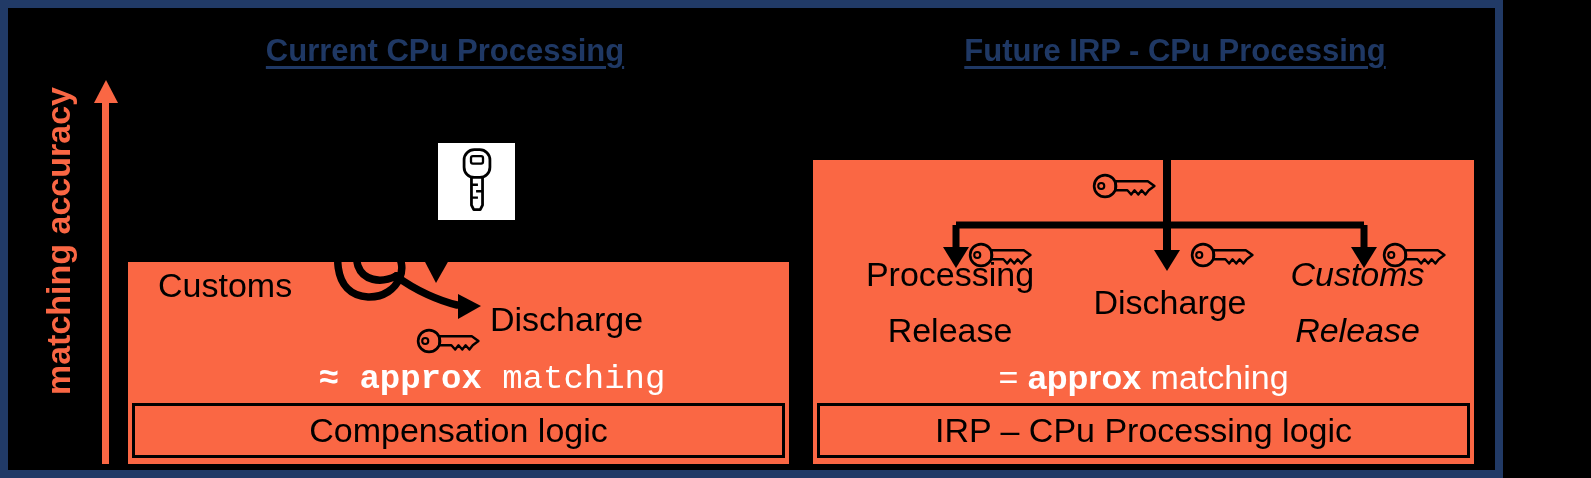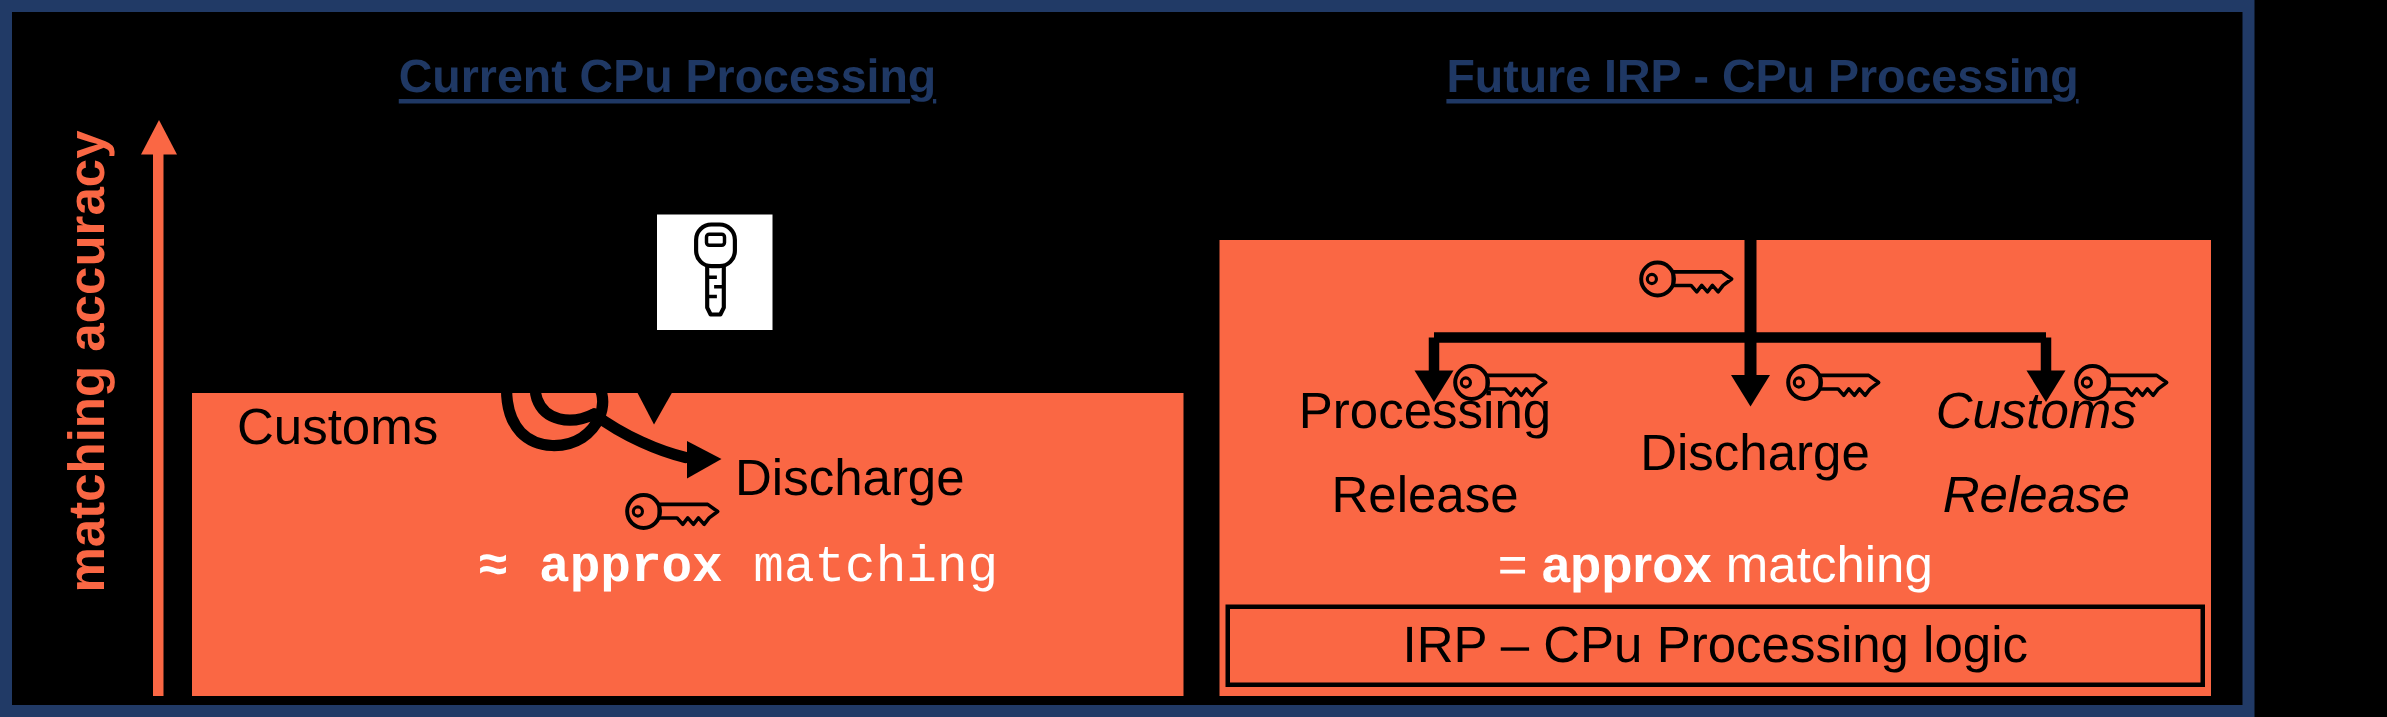--- a/index.html
+++ b/index.html
@@ -103,20 +103,21 @@
     <circle cx="9" cy="20" r="3.2" fill="none" stroke="#000" stroke-width="2.2"></circle>
     <path d="M24 15 H58 L65 20 L59 24.5 L55.5 29 L51.5 24.5 L48 29 L44 24.5 L40.5 29 L36.5 24.5 H24 Z" fill="none" stroke="#000" stroke-width="2.5" stroke-linejoin="round"></path>
   </svg>
 
   <div class="match-line match-left">
     <span class="b">≈</span>
     <span class="b">approx</span>
     <span>matching</span>
   </div>
 
+  <div class="logic-box logic-left">Compensation logic</div>
 
   <div class="obox box-right"></div>
 
   <svg class="abs" style="left:813px; top:148px;" width="661" height="145" viewBox="0 0 661 145">
     <path d="M354 0 V104" fill="none" stroke="#000" stroke-width="8"></path>
     <path d="M143 77 H551" fill="none" stroke="#000" stroke-width="7"></path>
     <path d="M143 77 V100" fill="none" stroke="#000" stroke-width="7"></path>
     <path d="M551 77 V100" fill="none" stroke="#000" stroke-width="7"></path>
     <polygon points="130,99 156,99 143,120" fill="#000"></polygon>
     <polygon points="341,102 367,102 354,123" fill="#000"></polygon>

